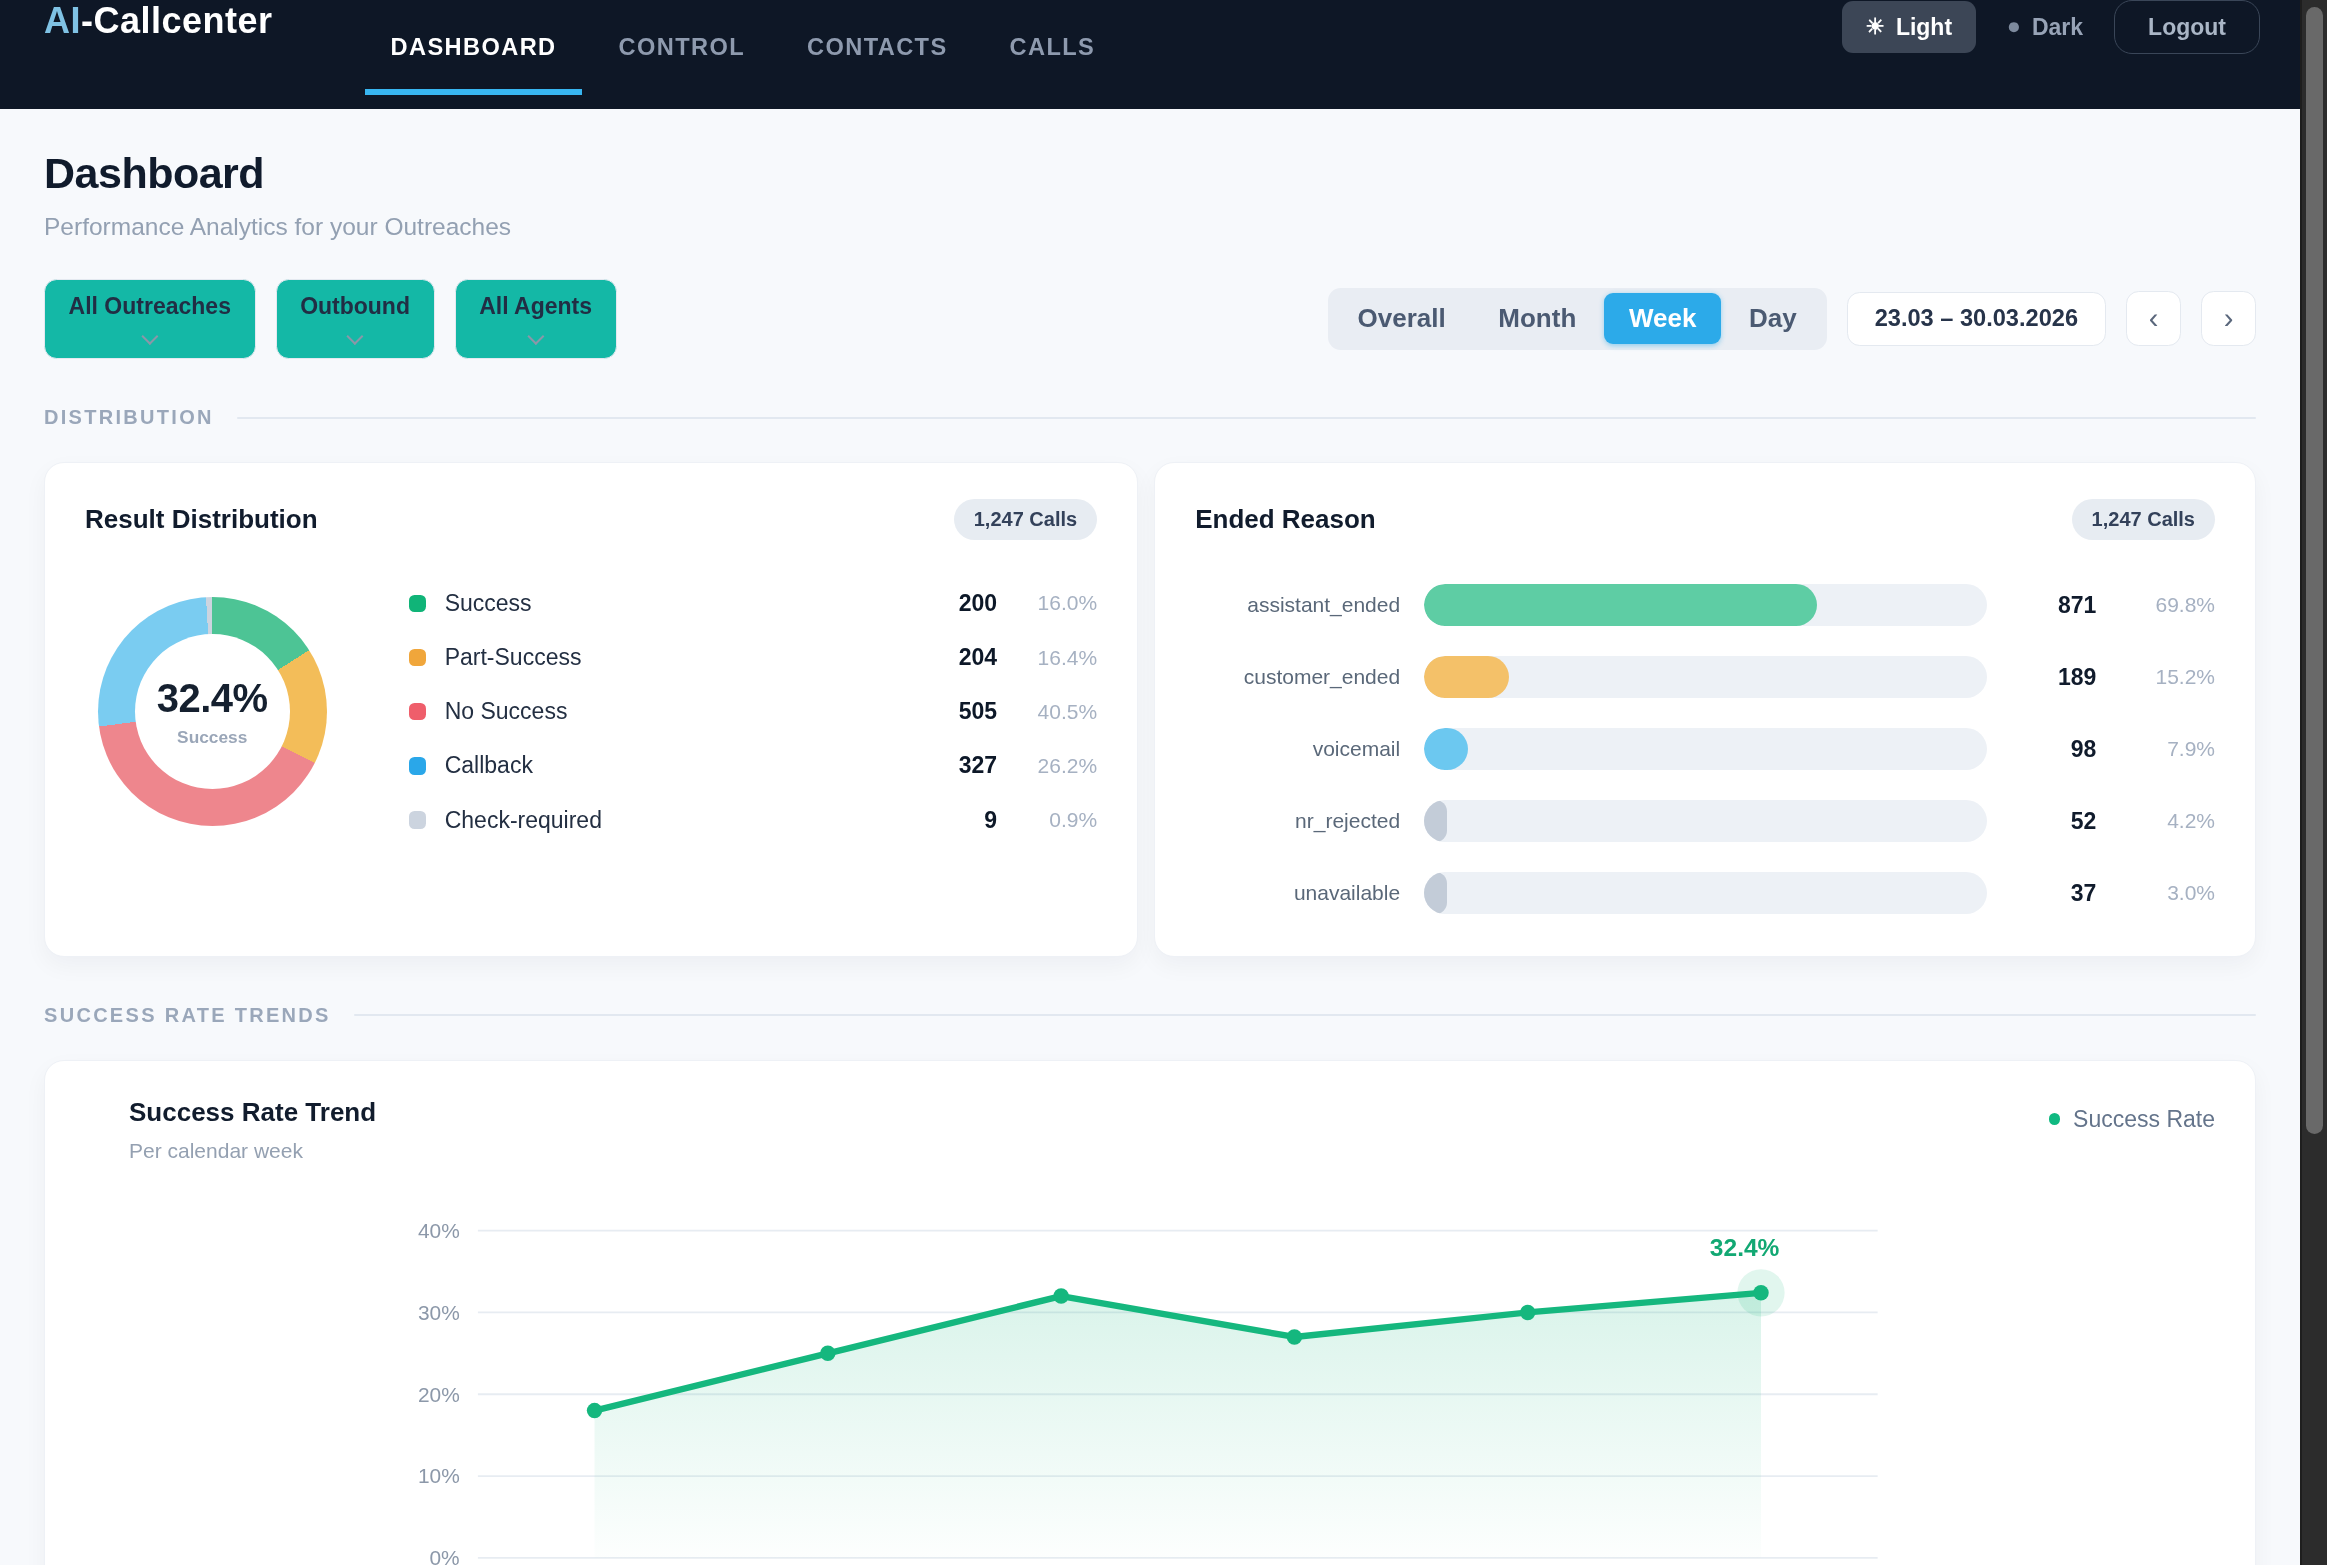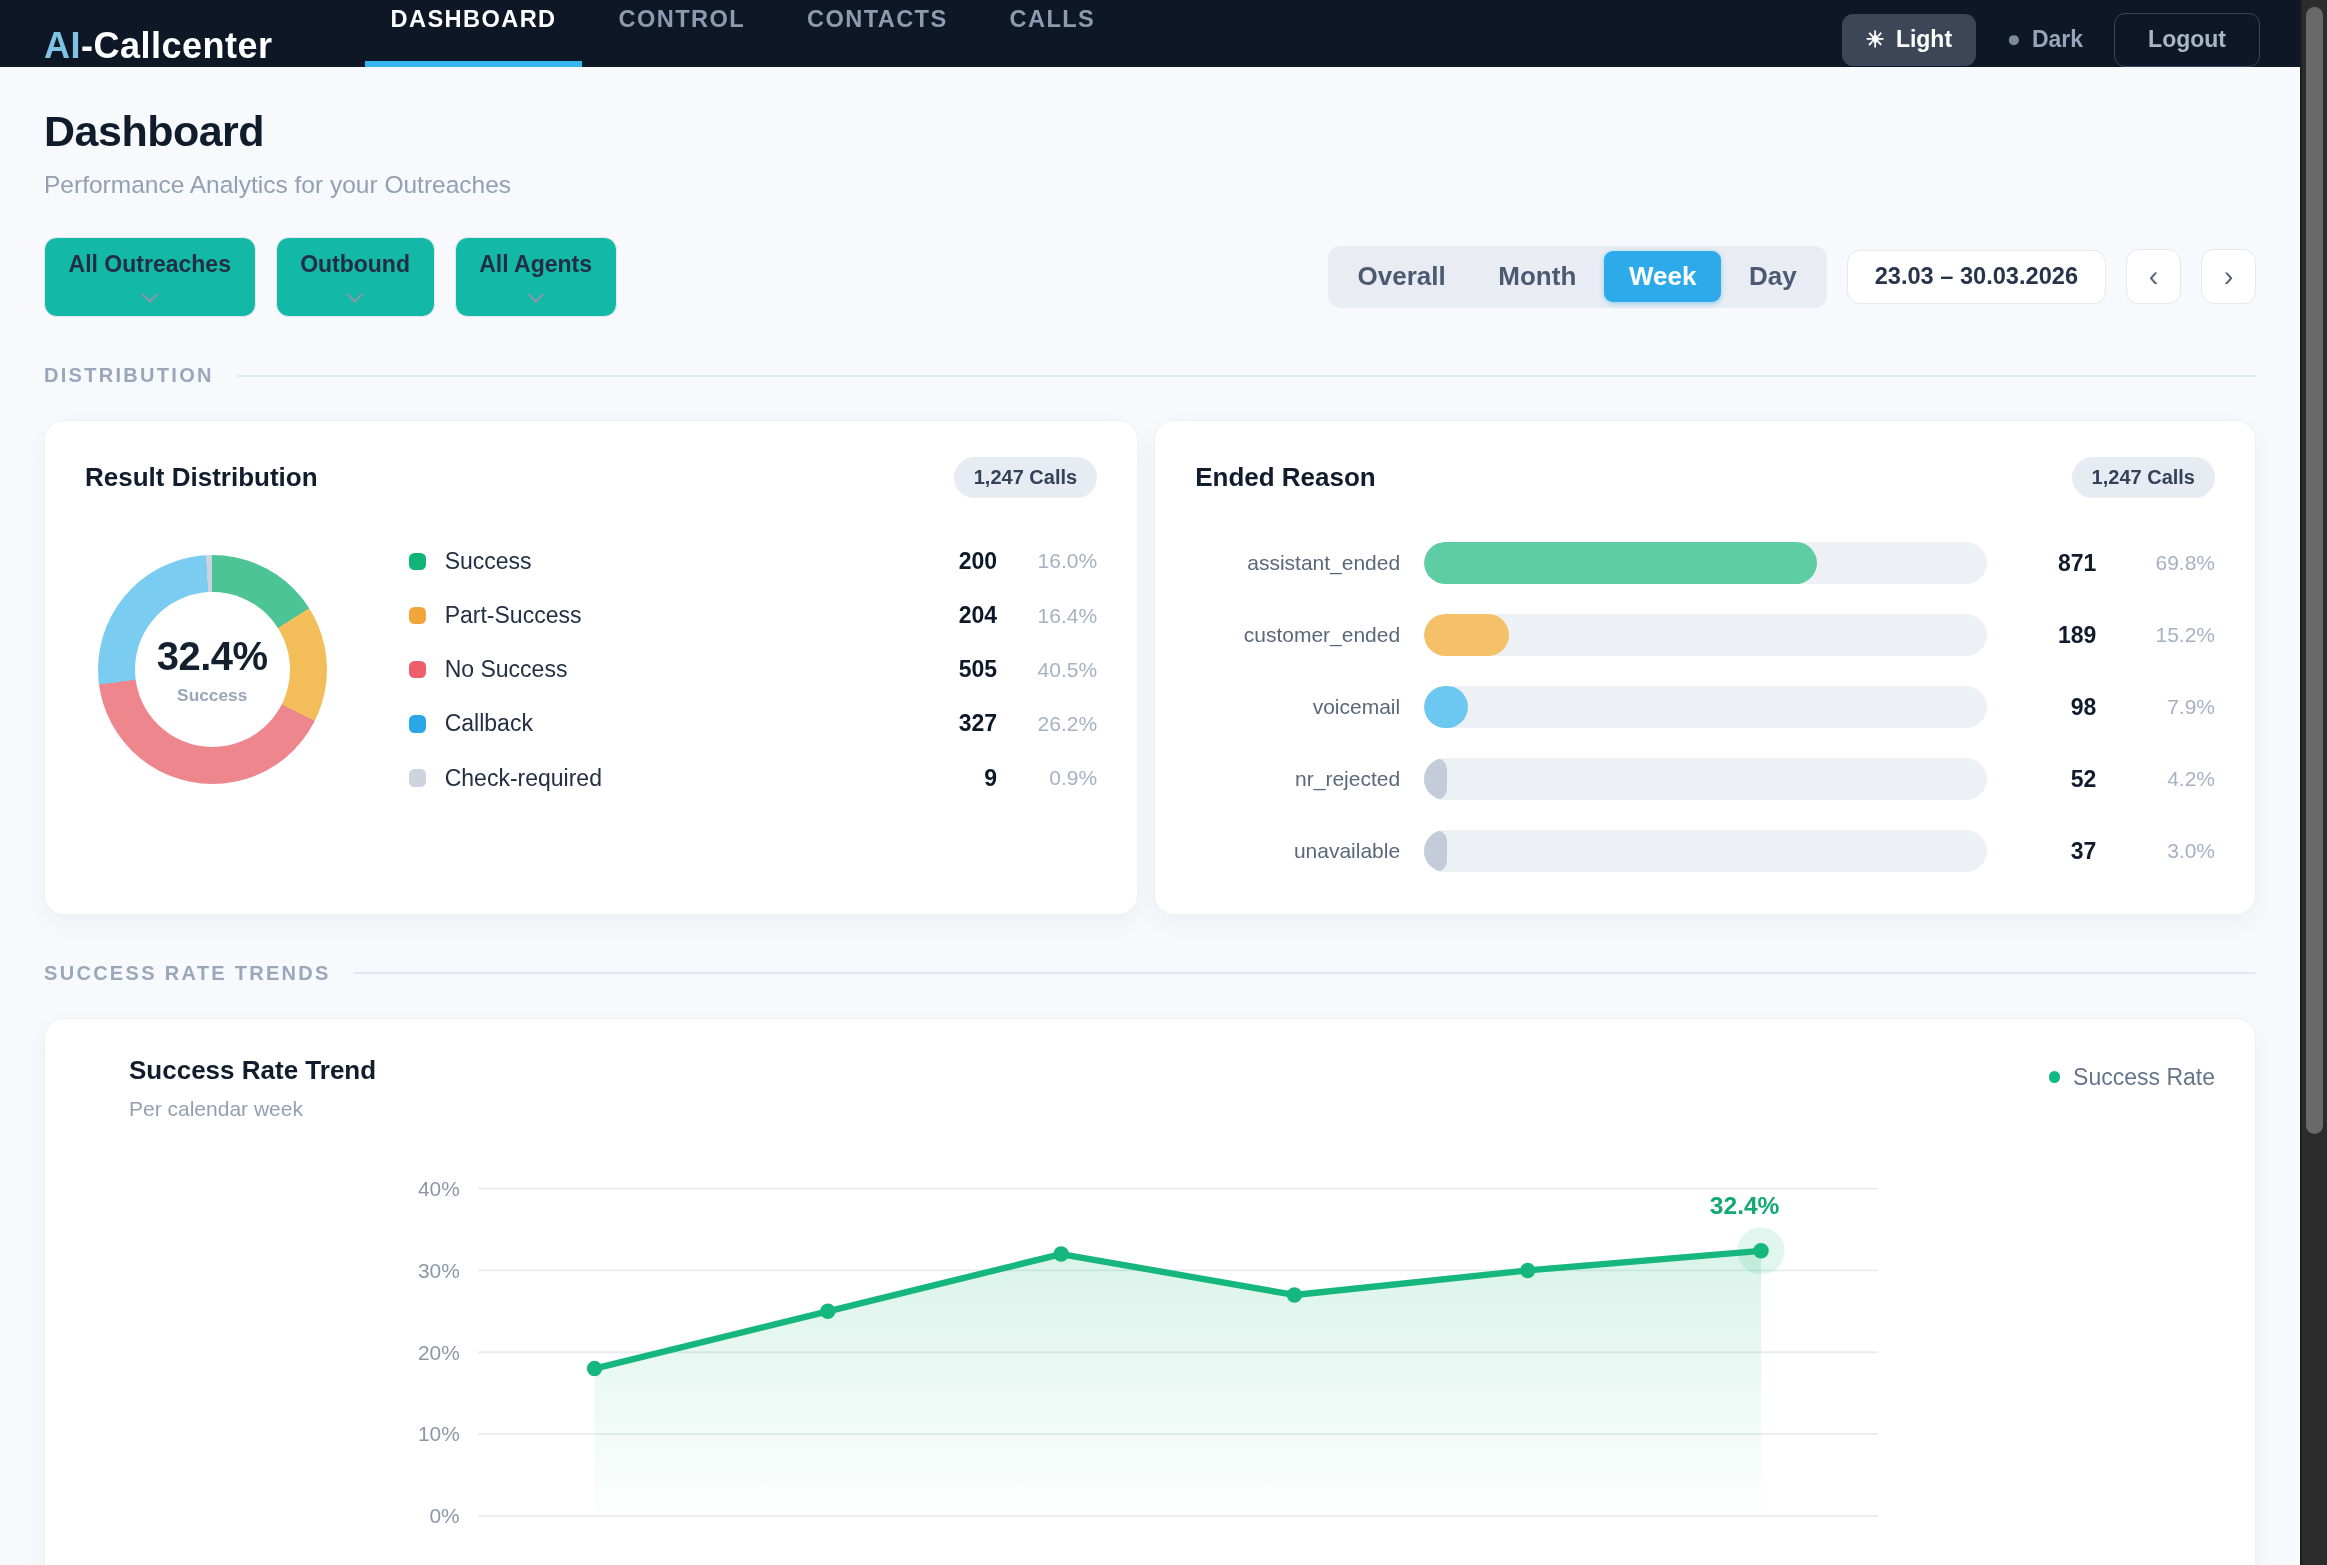--- a/index.html
+++ b/index.html
@@ -2,37 +2,37 @@
 <html style="font-size:14.5px"><head>
 <meta charset="utf-8">
 <style>
   * { margin:0; padding:0; box-sizing:border-box; }
   html,body { width:2327px; height:1566px; overflow:hidden; }
   body { font-family:"Liberation Sans", sans-serif; background:#f7f9fc; position:relative; }
 
   .page { position:absolute; left:0; top:0; width:2300px; height:1566px; background:#f7f9fc; }
 
   
-  .nav { height:67px; background:#0e1726; display:flex; align-items:flex-end; padding:0 40px 0 44px; position:relative; }
+  .nav { height:109px; background:#0e1726; display:flex; align-items:flex-start; padding:0 40px 0 44px; position:relative; }
   .brand { font-size:36px; font-weight:800; color:#ffffff; letter-spacing:0.5px; cursor:pointer; margin-right:87px; }
   .brand .brand-ai { color:#7fc2e4; }
   .tabs { display:flex; height:95px; align-items:center; gap:0; }
   .tab { position:relative; height:95px; background:none; border:none; cursor:pointer;
          font-family:inherit; font-size:23.6px; font-weight:700; letter-spacing:1.4px;
          color:#8e9aae; padding:0 31px; }
   .tab.active { color:#ffffff; }
   .tab.active::after { content:""; position:absolute; left:5.5px; right:5.5px; bottom:0; height:6.4px; background:#38b6f1; }
   .nav-right { margin-left:auto; display:flex; align-items:center; gap:31px; }
   .theme-light { display:flex; align-items:center; gap:11px; background:#3c4656; border:none; border-radius:11px;
                  padding:12.7px 23.6px; color:#ffffff; font-family:inherit; font-size:23px; font-weight:700; cursor:pointer; }
   .theme-light .sun { font-size:22px; line-height:1; }
   .theme-dark { display:flex; align-items:center; gap:11px; background:none; border:none; color:#97a3b6;
                 font-family:inherit; font-size:23px; font-weight:700; cursor:pointer; }
   .theme-dark .dot { color:#7d8a9d; font-size:23.6px; line-height:1; }
-  .logout { background:none; border:1.8px solid #3a4658; border-radius:11px; padding:12.7px 33px;
+  .logout { background:none; border:1.8px solid #3a4658; border-radius:18px; padding:12.7px 33px;
             color:#aab6c6; font-family:inherit; font-size:23px; font-weight:600; cursor:pointer; }
 
   
   .main { padding:0 44px; }
   .page-title { margin-top:40px; font-size:43px; font-weight:800; color:#101b2c; letter-spacing:-0.5px; }
   .page-subtitle { margin-top:14.5px; font-size:24.5px; color:#93a0b2; }
 
   
   .filter-row { margin-top:38px; display:flex; align-items:center; }
   .filter-left { display:flex; gap:20px; }

